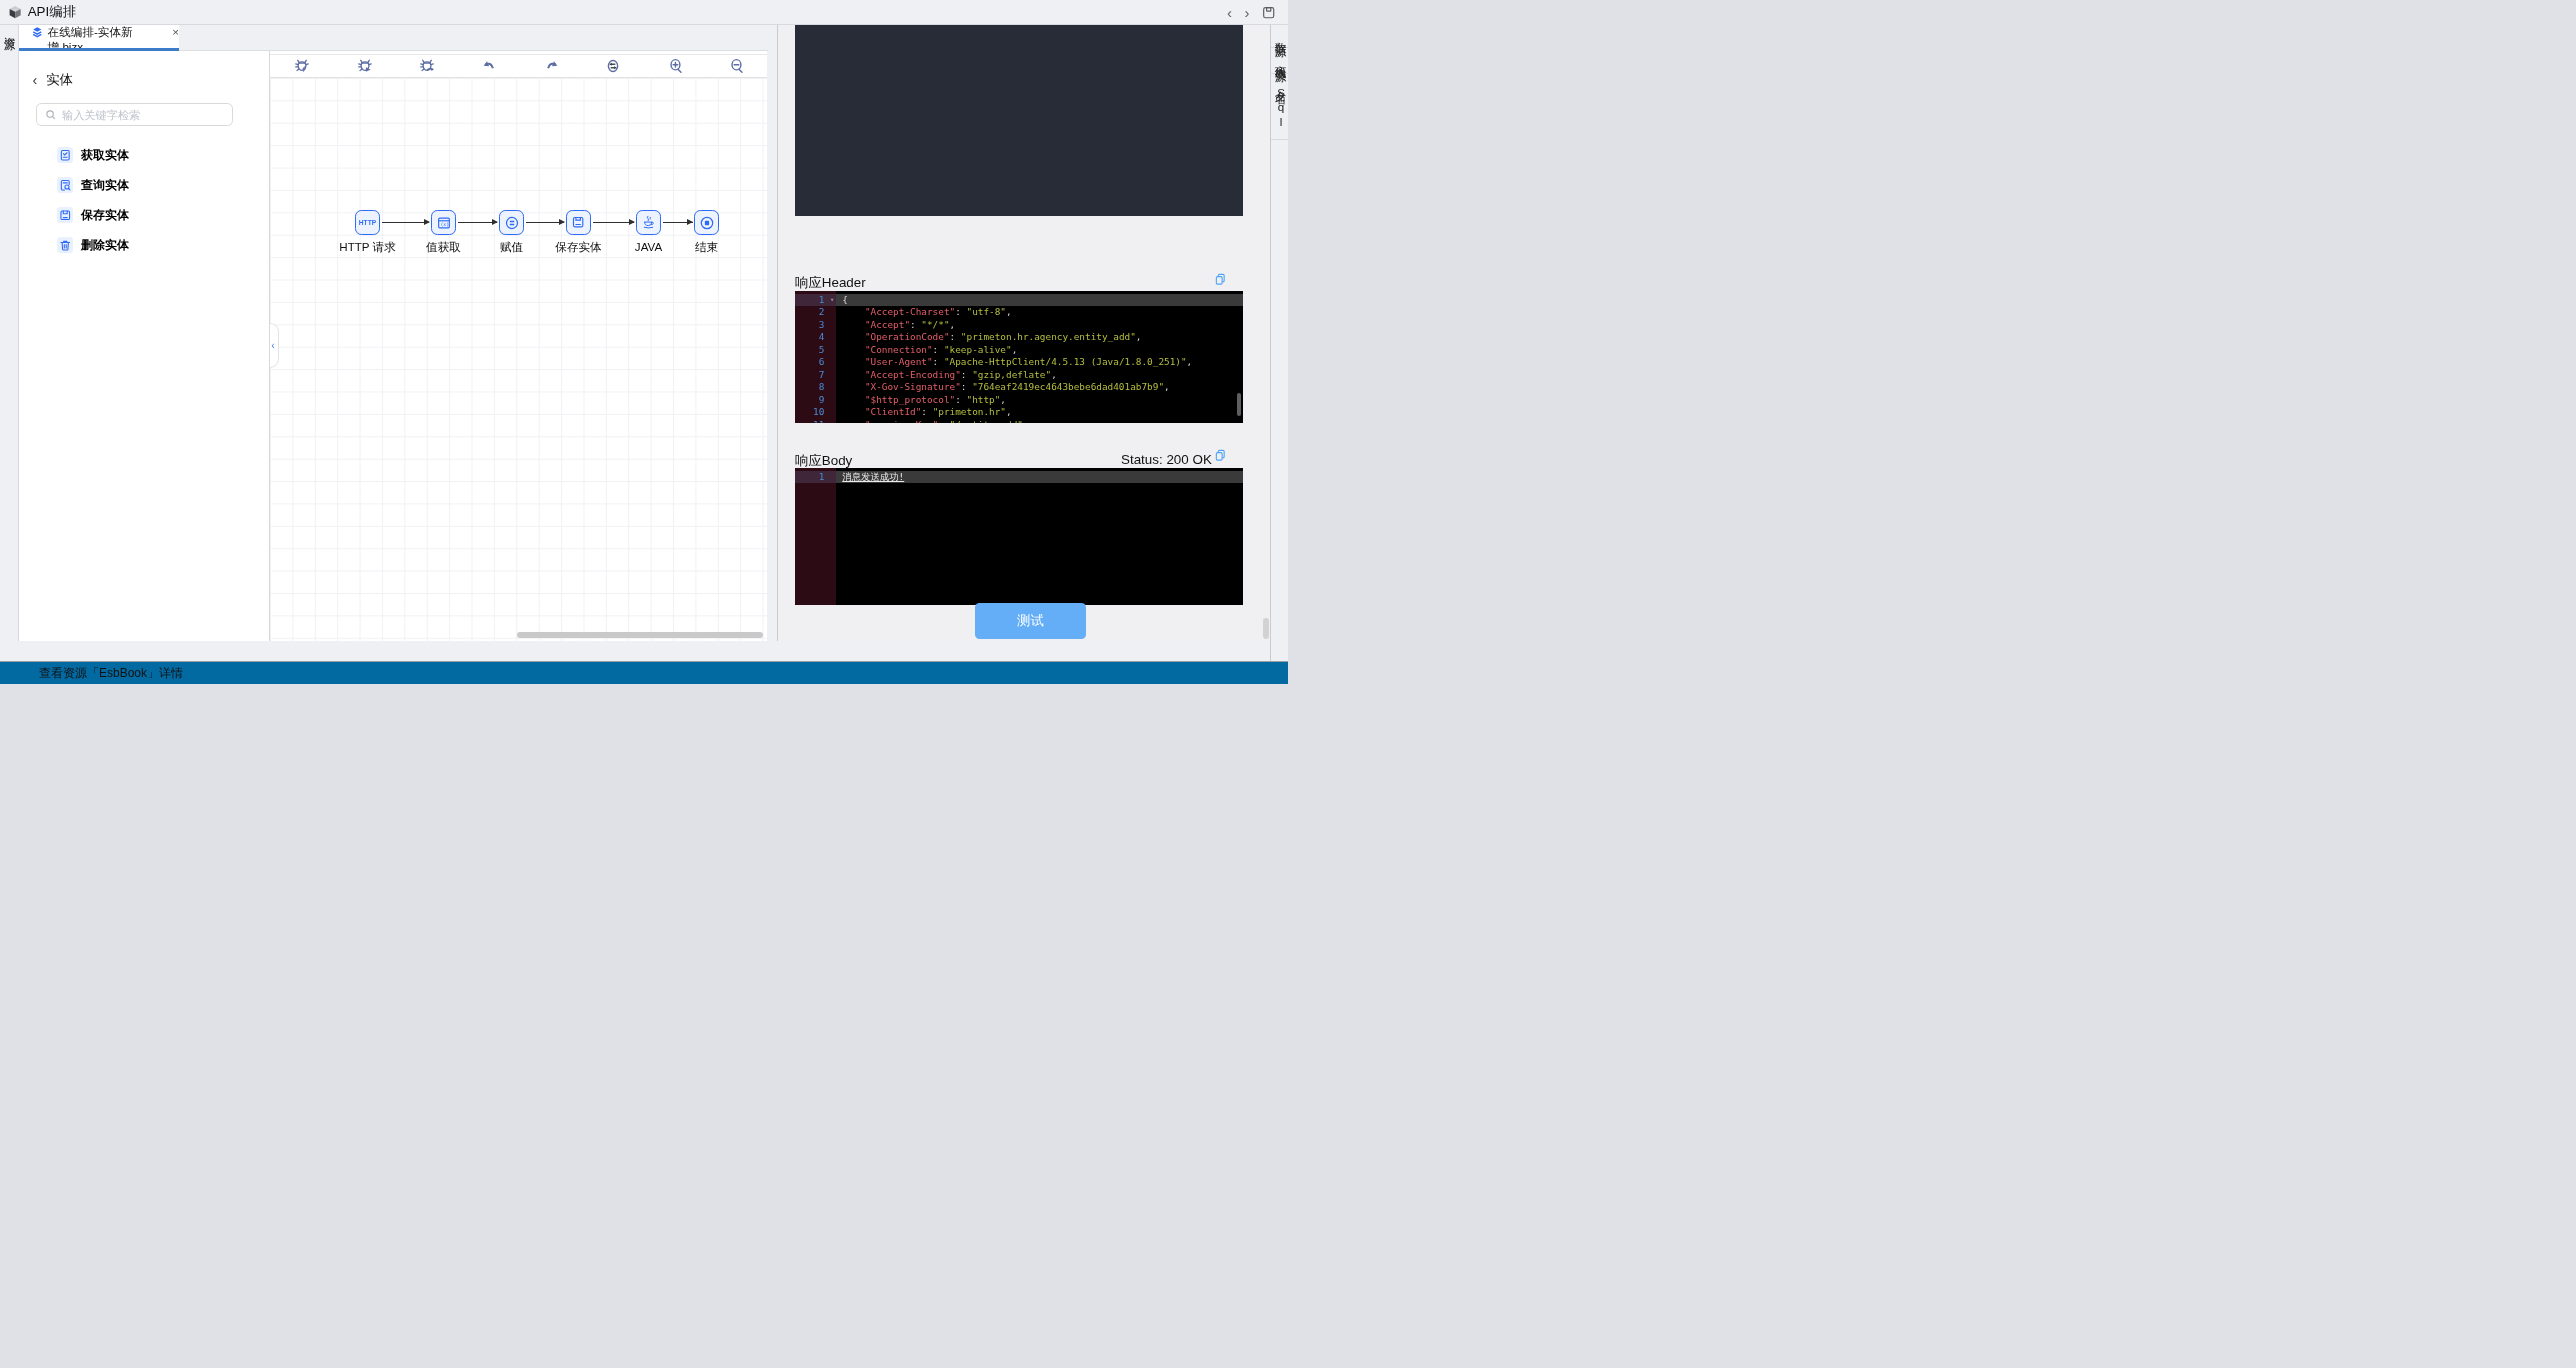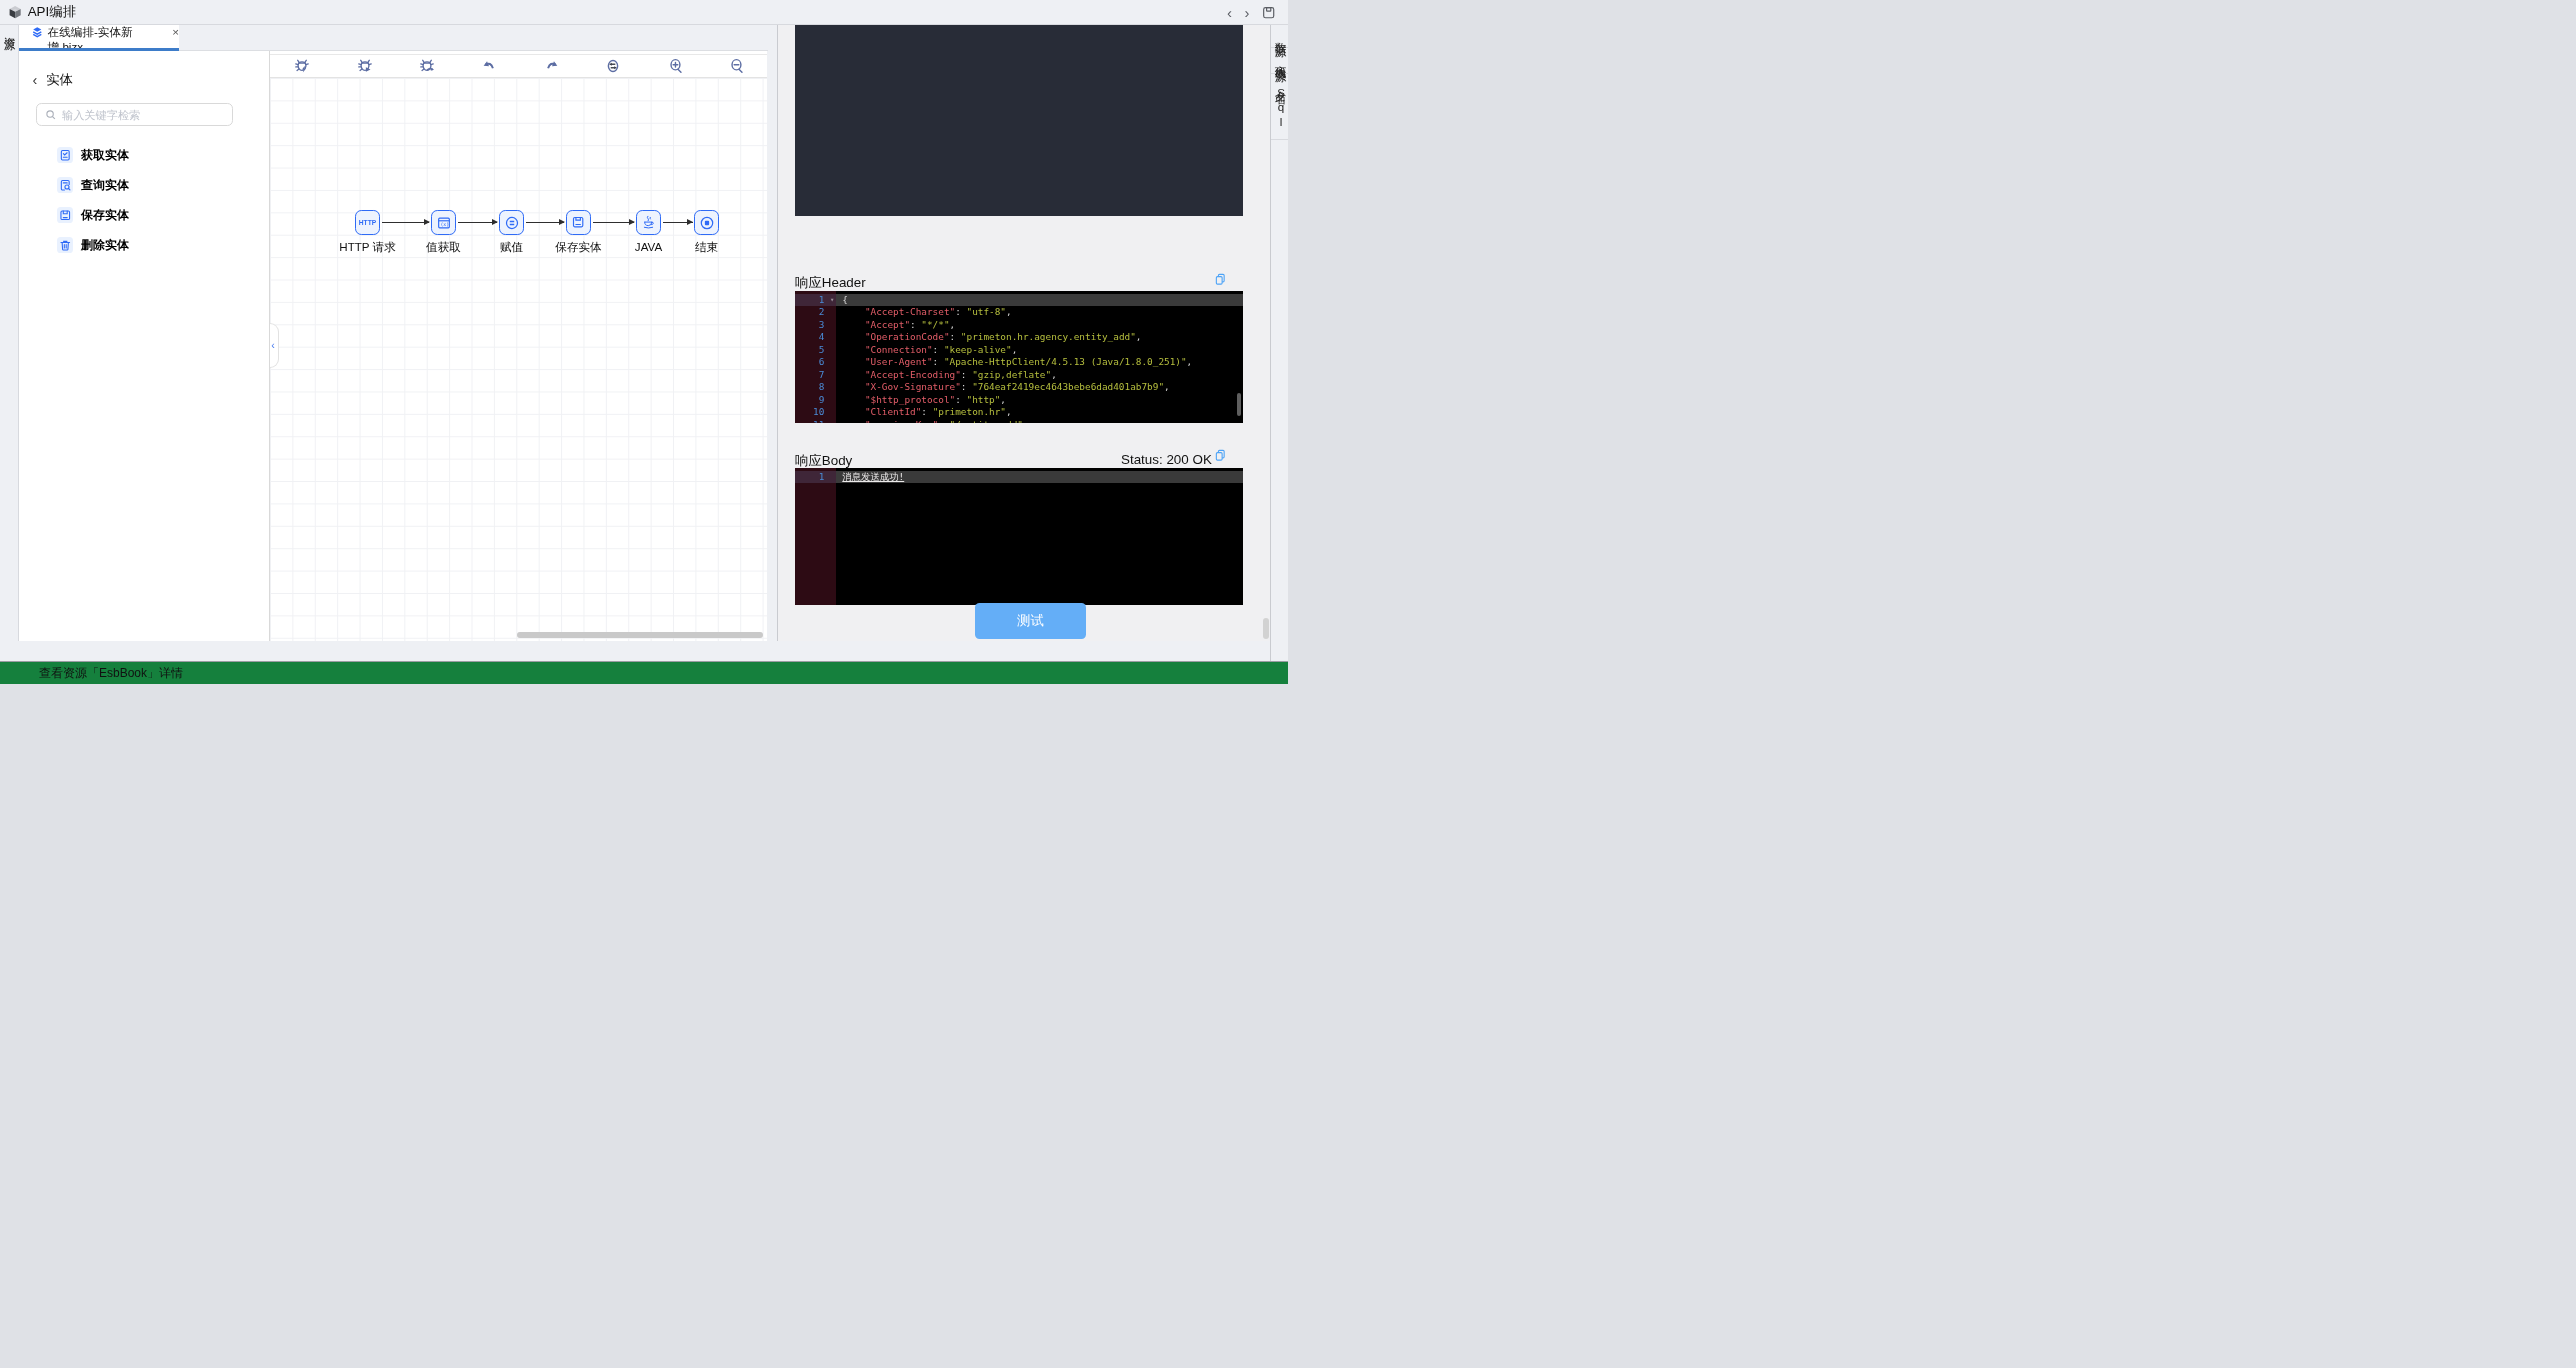--- a/index.html
+++ b/index.html
@@ -103,21 +103,21 @@
   
   .right-strip{ position:absolute; left:1270px; top:25px; width:19px; height:636px;
                 background:#eef0f4; border-left:0.9px solid #c9cbd0; }
   .rs-item{ display:flex; justify-content:center; padding:8px 0 9px;
             border-bottom:0.9px solid #d8dadf; cursor:pointer; }
   
   .btabs{ position:absolute; left:0; top:641px; width:1270px; height:20.6px; background:#eef0f4;
           border-top:0.9px solid #d2d2d2; display:flex; align-items:center; }
   .btab1{ margin-left:33px; font-size:11.6px; color:#222; cursor:pointer; }
   .btab2{ margin-left:27px; display:flex; align-items:center; gap:4.5px; font-size:11.6px; color:#222; cursor:pointer; }
-  .statusbar{ position:absolute; left:0; top:661px; width:1288px; height:23px; background:#15803d;
+  .statusbar{ position:absolute; left:0; top:661px; width:1288px; height:23px; background:#0369a1;
               border-top:1.8px solid #9a9da3; display:flex; align-items:center; }
   .statusbar span{ margin-left:39px; font-size:12px; color:#111; }
 </style>
 </head>
 <body>
 
 <div class="app">
 
   <div class="hdr">
     <span class="cube">

